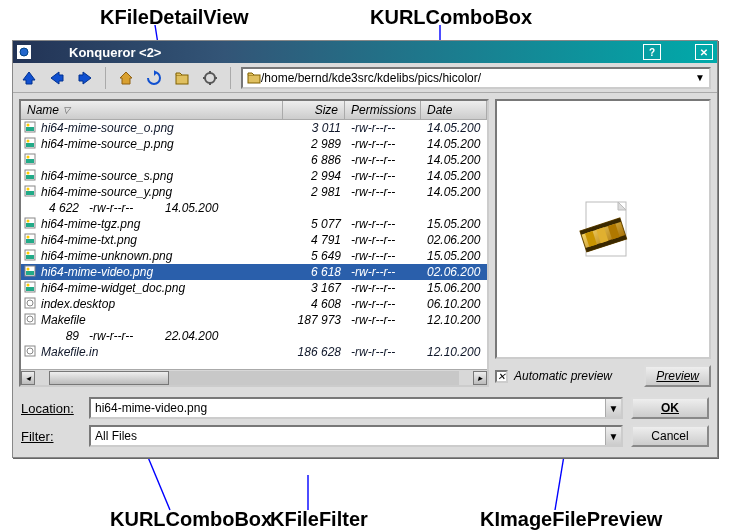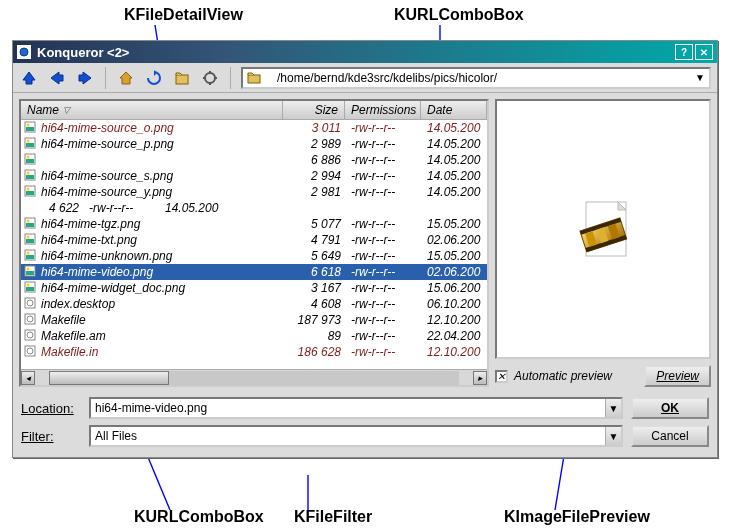--- a/index.html
+++ b/index.html
@@ -1,41 +1,41 @@
 <!DOCTYPE html>
 <html><head>
 <meta charset="utf-8">
 <style>
   * { box-sizing: border-box; margin: 0; padding: 0; }
   body { font-family: Arial, Helvetica, sans-serif; font-size: 12px; width: 730px; height: 530px; position: relative; background: #fff; }
-  .label { position: absolute; font-weight: bold; font-size: 16px; margin-left: 24px; }
+  .label { position: absolute; font-weight: bold; font-size: 20px; }
   svg.annot { position: absolute; pointer-events: none; }
   .window {
     position: absolute; left: 12px; top: 40px; width: 706px;
     border: 1px solid #888; background: #dcdcdc;
     box-shadow: 1px 1px 0 #666;
   }
   .titlebar {
     height: 22px;
     background: linear-gradient(to right, #235 0%, #357 30%, #0aa 100%);
     color: #fff; display: flex; align-items: center; padding: 0 4px;
-    font-weight: bold; font-size: 13px;
+    font-weight: bold; font-size: 13px; gap: 32px;
   }
   .titlebar .sysicon { width: 14px; height: 14px; background: #fff; border: 1px solid #fff; margin-right: 6px; display: flex; align-items: center; justify-content: center; }
   .titlebar .spacer { flex: 1; }
   .winbtn { width: 18px; height: 16px; margin-left: 2px; border: 1px solid #fff; display: flex; align-items: center; justify-content: center; font-size: 10px; }
   .toolbar {
     height: 30px; background: #dcdcdc; border-bottom: 1px solid #aaa;
     display: flex; align-items: center; padding: 0 6px; gap: 8px;
   }
   .toolbar .ticon { width: 20px; height: 20px; display: flex; align-items: center; justify-content: center; cursor: pointer; }
   .toolbar .sep { width: 1px; height: 22px; background: #aaa; margin: 0 2px; }
   .urlbar {
     flex: 1; display: flex; align-items: center;
-    border: 2px inset #ccc; background: #fff; height: 22px; padding: 0 2px 0 4px; gap: 16px;
+    border: 2px inset #ccc; background: #fff; height: 22px; padding: 0 2px 0 4px;
   }
   .urlbar input { flex: 1; border: none; outline: none; font-size: 12px; }
   .urlbar .drop { width: 14px; text-align: center; font-size: 10px; cursor: pointer; }
   .body { display: flex; padding: 6px; gap: 6px; font-style: italic; }
   .fileview {
     flex: 1; border: 2px inset #ccc; background: #fff;
     height: 288px; display: flex; flex-direction: column; overflow: hidden;
     position: relative;
   }
   .headers { display: flex; background: #ddd; border-bottom: 1px solid #aaa; }
@@ -43,21 +43,21 @@
     padding: 2px 6px; border-right: 1px solid #aaa; font-size: 12px;
     background: linear-gradient(#eee,#ccc); cursor: pointer; overflow: hidden; white-space: nowrap;
   }
   .hcol.name { flex: 1; display: flex; align-items: center; gap: 4px; }
   .hcol.size { width: 62px; text-align: right; }
   .hcol.perm { width: 76px; }
   .hcol.date { width: 66px; }
   .rows { flex: 1; overflow: hidden; }
   .row { display: flex; height: 16px; align-items: center; font-size: 12px; white-space: nowrap; }
   .row.sel { background: #2a5fab; color: #fff; }
-  .row.dim { color: #7f1d1d; }
+  .row.dim { color: #0f172a; }
   .fico { width: 14px; height: 14px; margin: 0 3px 0 3px; display: inline-block; }
   .cell.name { flex: 1; display: flex; align-items: center; overflow: hidden; }
   .cell.size { width: 62px; text-align: right; padding-right: 4px; }
   .cell.perm { width: 76px; padding-left: 6px; }
   .cell.date { width: 66px; padding-left: 6px; overflow: hidden; }
   .scrollh { height: 16px; background: #d8d8d8; border-top: 1px solid #aaa; display: flex; align-items: center; }
   .scrollh .track { flex: 1; height: 14px; background: #c8c8c8; position: relative; margin: 0 14px; }
   .scrollh .thumb { position: absolute; left: 0; width: 120px; height: 14px; background: linear-gradient(#eee,#bbb); border: 1px solid #777; }
   .scrollh .arr { width: 14px; height: 14px; background: linear-gradient(#eee,#bbb); border: 1px solid #777; display: flex; align-items: center; justify-content: center; font-size: 9px; }
   .rightpanel { width: 216px; display: flex; flex-direction: column; gap: 6px; }
@@ -317,27 +317,20 @@
                   <rect x="1" y="1" width="10" height="10" fill="#fff" stroke="#888"></rect>
                   <circle cx="6" cy="6" r="3" fill="none" stroke="#888"></circle>
                 </svg></span>
               <span>Makefile</span>
             </span>
             <span class="cell size">187 973</span>
             <span class="cell perm">-rw-r--r--</span>
             <span class="cell date">12.10.200</span>
           </div>
           <div class="row">
-            <span class="cell name">
-              <span class="fico"><svg width="12" height="12">
-                  <rect x="1" y="1" width="10" height="10" fill="#fff" stroke="#888"></rect>
-                  <circle cx="6" cy="6" r="3" fill="none" stroke="#888"></circle>
-                </svg></span>
-              <span>Makefile.am</span>
-            </span>
             <span class="cell size">89</span>
             <span class="cell perm">-rw-r--r--</span>
             <span class="cell date">22.04.200</span>
           </div>
           <div class="row dim">
             <span class="cell name">
               <span class="fico"><svg width="12" height="12">
                   <rect x="1" y="1" width="10" height="10" fill="#fff" stroke="#888"></rect>
                   <circle cx="6" cy="6" r="3" fill="none" stroke="#888"></circle>
                 </svg></span>

